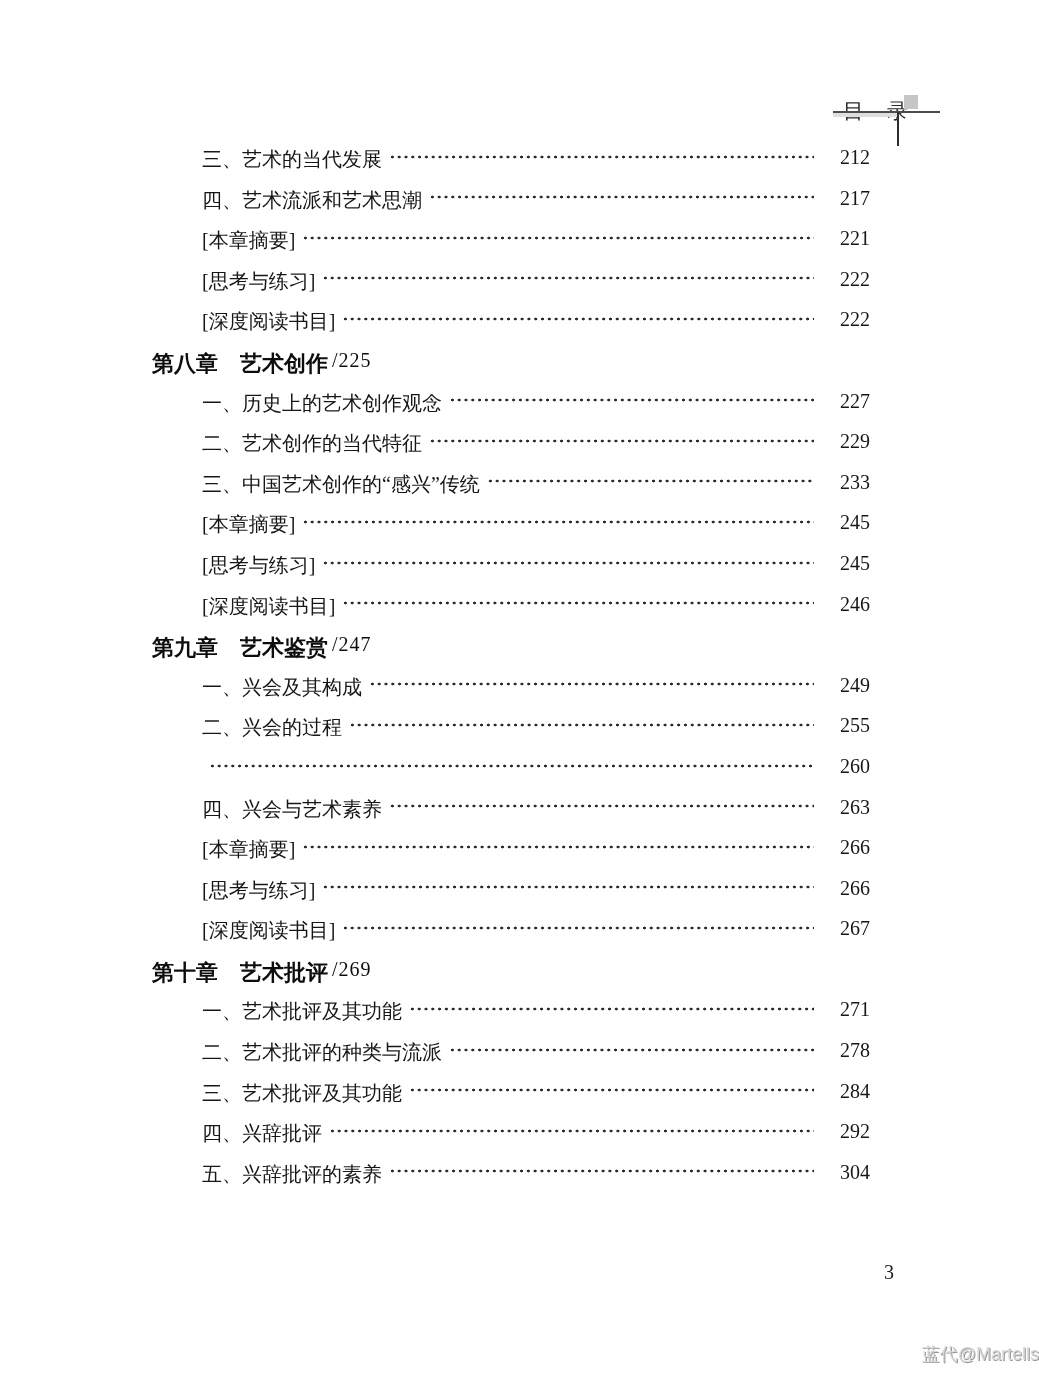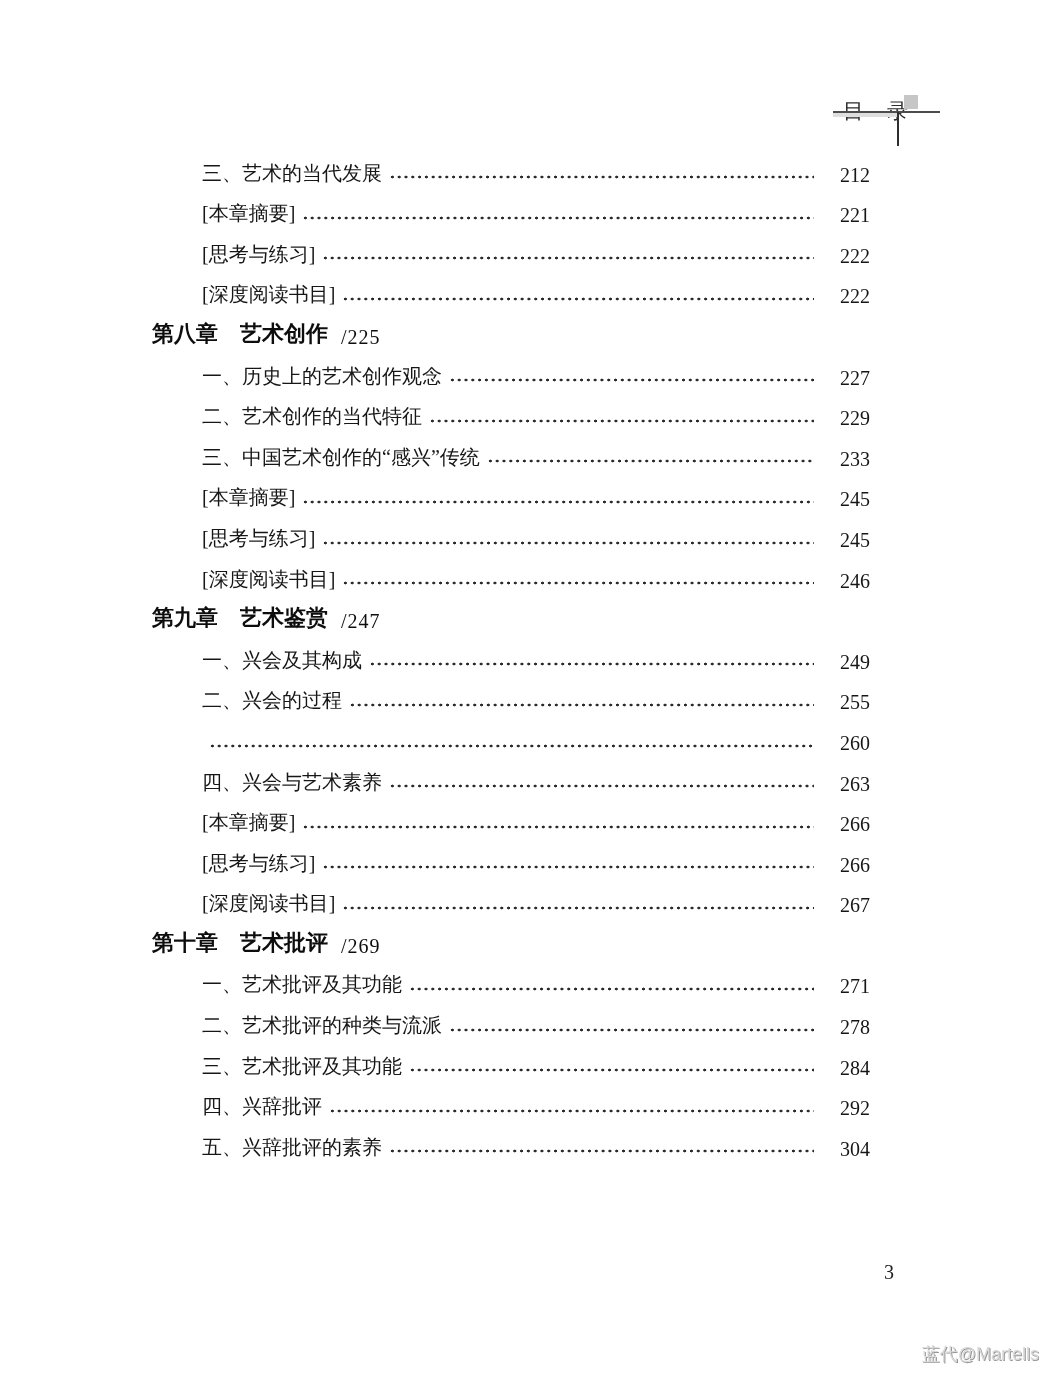--- a/index.html
+++ b/index.html
@@ -42,21 +42,21 @@
   }
 
   
   .toc {
     position:absolute; top:146px; left:152px;
     width:718px;
   }
   .toc-row {
     height:40.6px;
     display:flex;
-    align-items:flex-end;
+    align-items:flex-start;
   }
   .toc-entry { padding-left:50px; font-size:20px; }
   .entry-label { white-space:nowrap; }
   .dot-leader {
     flex:1 1 auto;
     height:1em;
     margin:0 10px 0 7px;
     background-image:radial-gradient(circle, #2b2b2b 1.35px, rgba(0,0,0,0) 1.6px);
     background-size:6.8px 10px;
     background-repeat:repeat-x;
@@ -71,21 +71,21 @@
   .chapter-row {
     font-family:"Liberation Sans", sans-serif;
     font-weight:bold;
     font-size:22px;
     color:#0d0d0d;
   }
   .chapter-page {
     font-family:"Liberation Serif", serif;
     font-weight:normal;
     font-size:20px;
-    margin-left:13px;
+    margin-left:4px;
     letter-spacing:1px;
   }
 
   
   .folio {
     position:absolute; top:1261px; left:884px;
     font-size:20px;
     font-family:"Liberation Serif", serif;
     color:#222;
   }
@@ -107,20 +107,25 @@
 <div class="running-head-rule-shade"></div>
 <div class="running-head-vrule"></div>
 
 <div class="toc">
     <div class="toc-row toc-entry">
       <span class="entry-label">三、艺术的当代发展</span>
       <span class="dot-leader"></span>
       <span class="entry-page">212</span>
     </div>
     <div class="toc-row toc-entry">
+      <span class="entry-label">四、艺术流派和艺术思潮</span>
+      <span class="dot-leader"></span>
+      <span class="entry-page">217</span>
+    </div>
+    <div class="toc-row toc-entry">
       <span class="entry-label">[本章摘要]</span>
       <span class="dot-leader"></span>
       <span class="entry-page">221</span>
     </div>
     <div class="toc-row toc-entry">
       <span class="entry-label">[思考与练习]</span>
       <span class="dot-leader"></span>
       <span class="entry-page">222</span>
     </div>
     <div class="toc-row toc-entry">

